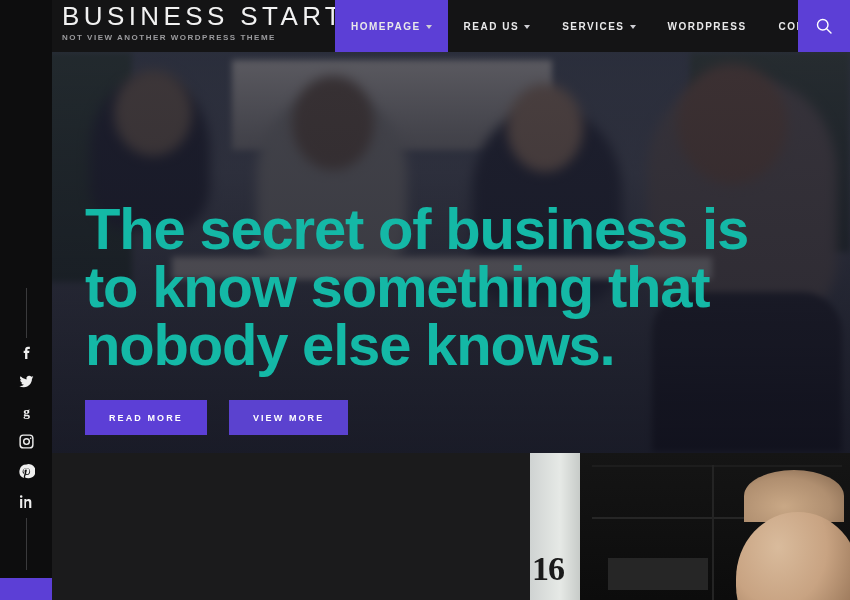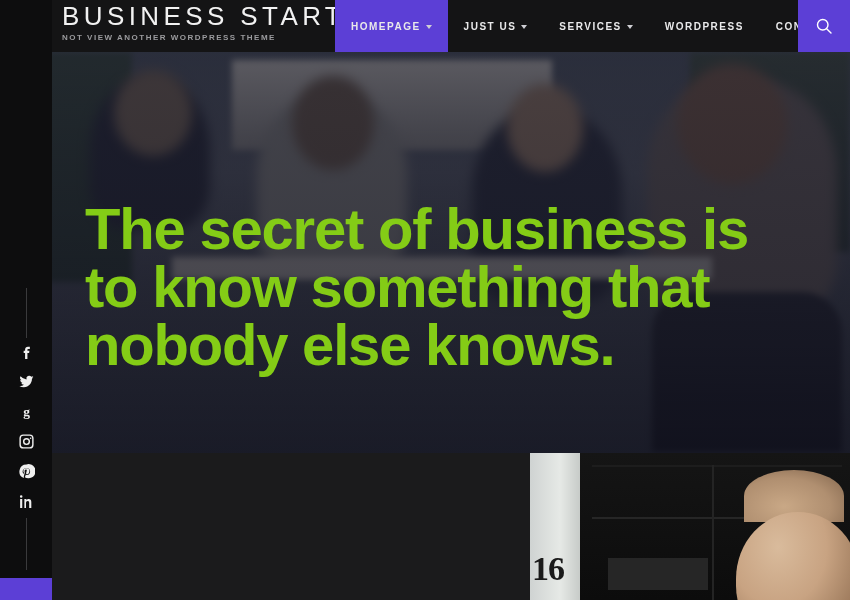--- a/index.html
+++ b/index.html
@@ -44,21 +44,21 @@
 
   
   .hero { position:absolute; left:52px; top:52px; width:798px; height:401px; overflow:hidden; }
   .hero-photo { position:absolute; inset:0; }
   .hero-sky { position:absolute; inset:0;
       background:linear-gradient(180deg,#4f555c 0%, #5d6066 30%, #4a4d52 60%, #35383d 100%); }
   .blob { position:absolute; border-radius:50%; filter:blur(6px); }
   .tree { position:absolute; filter:blur(3px); }
   .hero-overlay { position:absolute; inset:0; background:linear-gradient(180deg, rgba(18,20,38,.60), rgba(14,15,30,.70)); }
   .hero-inner { position:absolute; left:33px; top:0; right:0; bottom:0; }
-  .hero-title { position:absolute; left:0; top:148px; width:700px; color:#84cc16; font-size:58px; line-height:58px;
+  .hero-title { position:absolute; left:0; top:148px; width:700px; color:#14b8a6; font-size:58px; line-height:58px;
                 font-weight:700; letter-spacing:-1.2px; }
   .hero-btns { position:absolute; left:0; top:348px; display:flex; gap:22px; }
   .btn { background:#5c3fd6; color:#fff; font-size:9px; font-weight:700; letter-spacing:2.1px;
          padding:0 24px; height:35px; display:flex; align-items:center; justify-content:center;
          cursor:pointer; border:none; white-space:nowrap; }
   .btn-2 { background:#5b42cf; }
 
   
   .service { position:absolute; left:52px; top:453px; width:798px; height:147px; background:#1b1b1c; }
   .service-left { position:absolute; left:0; top:0; width:478px; height:147px; }
@@ -105,20 +105,24 @@
       <div class="blob" style="left:455px;top:32px;width:76px;height:88px;background:#9c7f64;"></div>
       <div class="blob" style="left:595px;top:30px;width:190px;height:230px;background:#6d625a;border-radius:40% 40% 22% 22%;"></div>
       <div class="blob" style="left:625px;top:12px;width:110px;height:120px;background:#7a5b45;"></div>
       <div class="tree" style="left:120px;top:205px;width:540px;height:22px;background:#b7b1a6;"></div>
       <div class="tree" style="left:600px;top:240px;width:190px;height:160px;background:linear-gradient(180deg,#2b2b2f,#19191d);border-radius:40px 40px 0 0;"></div>
       <div class="hero-overlay"></div>
     </div>
 
     <div class="hero-inner">
       <h1 class="hero-title">The secret of business is to know something that nobody else knows.</h1>
+      <div class="hero-btns">
+        <button class="btn">READ MORE</button>
+        <button class="btn btn-2">VIEW MORE</button>
+      </div>
     </div>
   </div>
 
   <div class="service">
 
     <div class="service-photo">
       <div class="sp-bg"></div>
       <div class="sp-shelf" style="left:62px;top:12px;width:250px;height:2px;"></div>
       <div class="sp-shelf" style="left:62px;top:64px;width:250px;height:2px;background:#262626;"></div>
       <div class="sp-shelf" style="left:182px;top:12px;width:2px;height:135px;background:#242424;"></div>
@@ -176,21 +180,21 @@
       <div class="brand-title">BUSINESS STARTUP</div>
       <div class="brand-sub">NOT VIEW ANOTHER WORDPRESS THEME</div>
     </div>
 
     <nav class="nav">
       <div class="nav-item active">
         <span>HOMEPAGE</span>
         <i class="chev"></i>
       </div>
       <div class="nav-item">
-        <span>JUST US</span>
+        <span>READ US</span>
         <i class="chev"></i>
       </div>
       <div class="nav-item">
         <span>SERVICES</span>
         <i class="chev"></i>
       </div>
       <div class="nav-item">
         <span>WORDPRESS</span>
       </div>
       <div class="nav-item">

